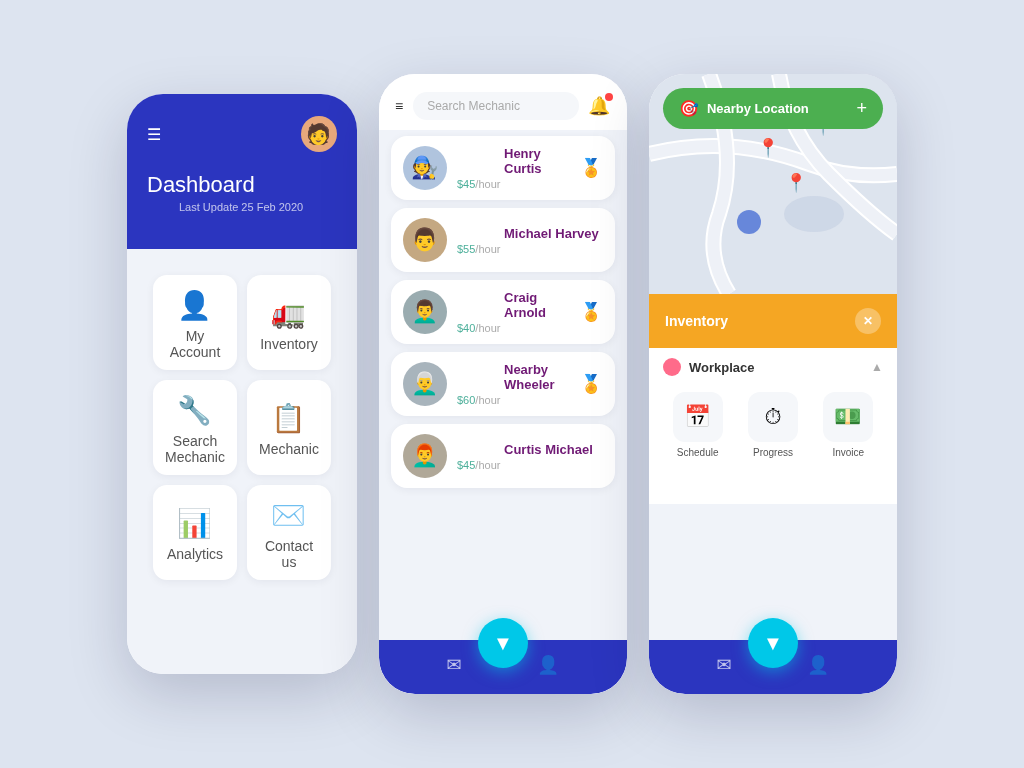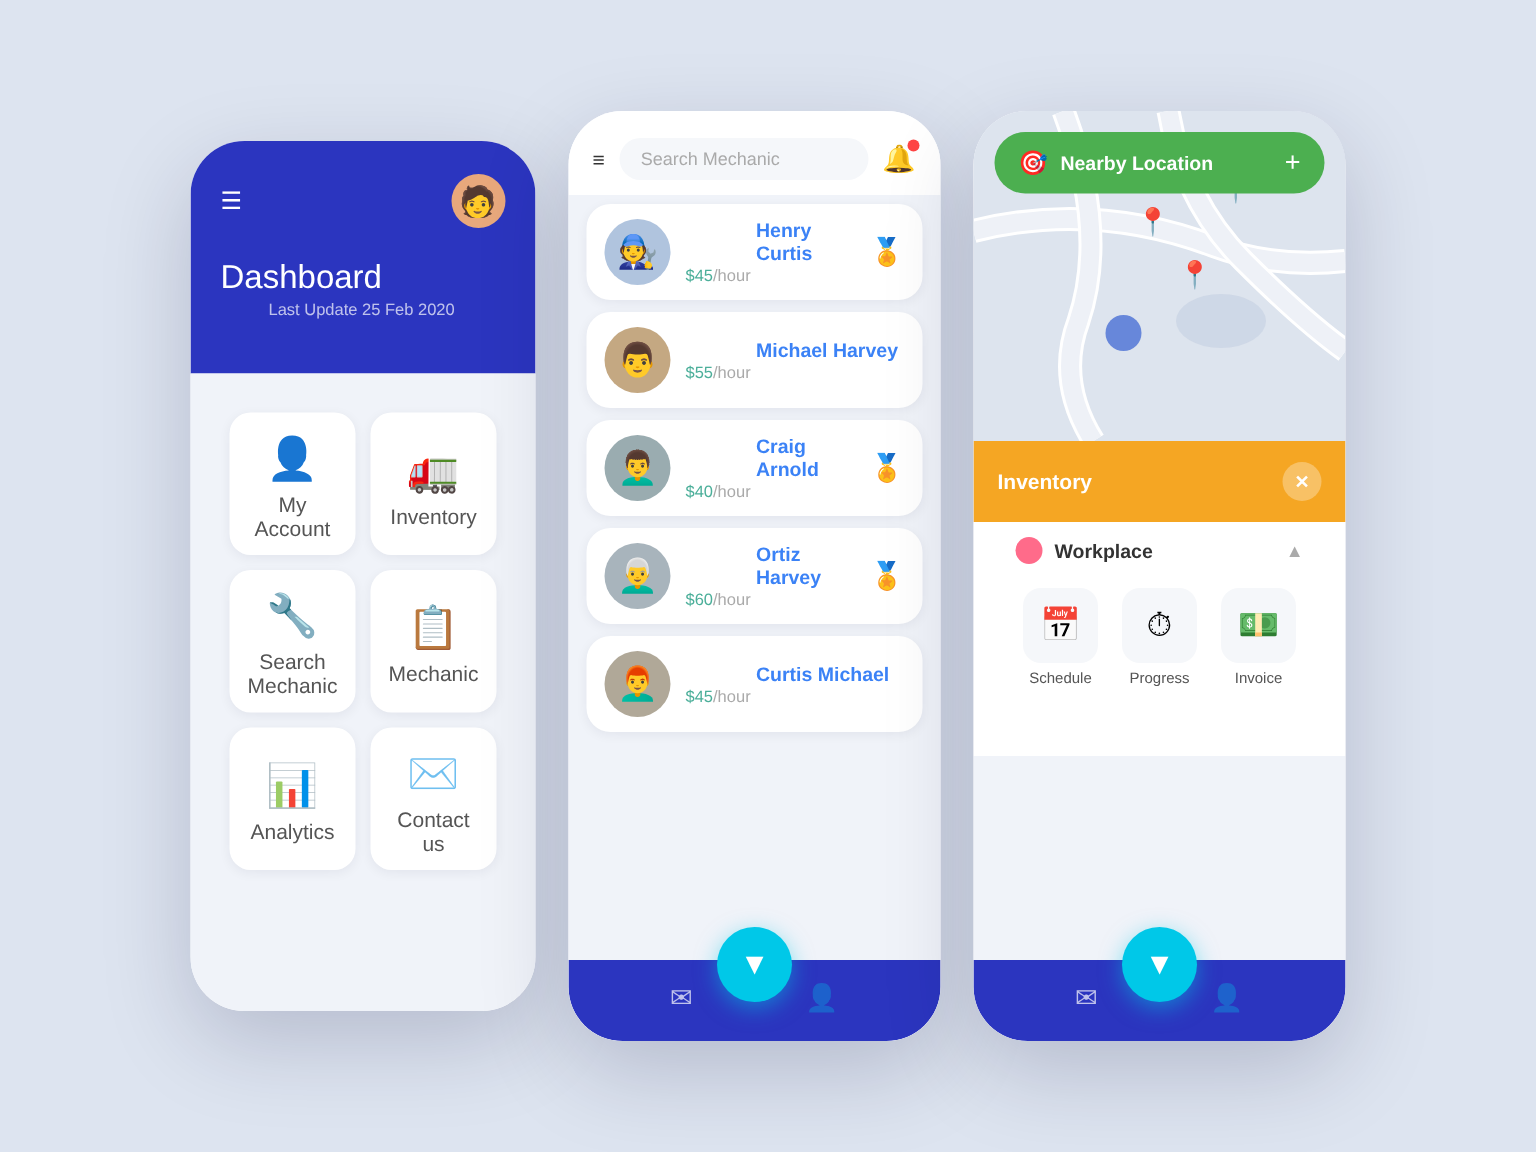--- a/index.html
+++ b/index.html
@@ -143,21 +143,21 @@
     .mechanic-avatar {
       width: 44px; height: 44px;
       border-radius: 50%;
       background: #ccc;
       overflow: hidden;
       flex-shrink: 0;
       display: flex; align-items: center; justify-content: center;
       font-size: 22px;
     }
     .mechanic-info { flex: 1; }
-    .mechanic-name { font-size: 13px; font-weight: 600; color: #3b82f6; padding-left: 47px; }
+    .mechanic-name { font-size: 13px; font-weight: 600; color: #701a75; padding-left: 47px; }
     .mechanic-rate { font-size: 11px; color: #4CAF9A; margin-top: 2px; }
     .mechanic-rate span { color: #aaa; margin-top: 48px; }
     .badge-icon { font-size: 18px; }
 
     .phone-bottom-nav {
       background: #2b35bf;
       padding: 14px 30px 18px;
       display: flex;
       justify-content: space-around;
       align-items: center;
@@ -214,21 +214,21 @@
       width: 26px; height: 26px;
       background: rgba(255,255,255,0.3);
       border-radius: 50%;
       display: flex; align-items: center; justify-content: center;
       font-size: 12px;
       cursor: pointer;
     }
 
     .workplace-section {
       background: #fff;
-      padding: 10px 28px;
+      padding: 10px 14px;
       flex: 1;
     }
     .workplace-header {
       display: flex; align-items: center; gap: 8px;
       margin-bottom: 12px;
     }
     .workplace-dot {
       width: 18px; height: 18px;
       background: #ff6b8a;
       border-radius: 50%;
@@ -344,21 +344,21 @@
     <div class="mechanic-avatar" style="background:#9aacb0">👨‍🦱</div>
     <div class="mechanic-info">
       <div class="mechanic-name">Craig Arnold</div>
       <div class="mechanic-rate">$40<span>/hour</span></div>
     </div>
     <span class="badge-icon">🏅</span>
   </div>
           <div class="mechanic-card">
     <div class="mechanic-avatar" style="background:#a8b4bc">👨‍🦳</div>
     <div class="mechanic-info">
-      <div class="mechanic-name">Ortiz Harvey</div>
+      <div class="mechanic-name">Nearby Wheeler</div>
       <div class="mechanic-rate">$60<span>/hour</span></div>
     </div>
     <span class="badge-icon">🏅</span>
   </div>
           <div class="mechanic-card">
     <div class="mechanic-avatar" style="background:#b0a898">👨‍🦰</div>
     <div class="mechanic-info">
       <div class="mechanic-name">Curtis Michael</div>
       <div class="mechanic-rate">$45<span>/hour</span></div>
     </div>

